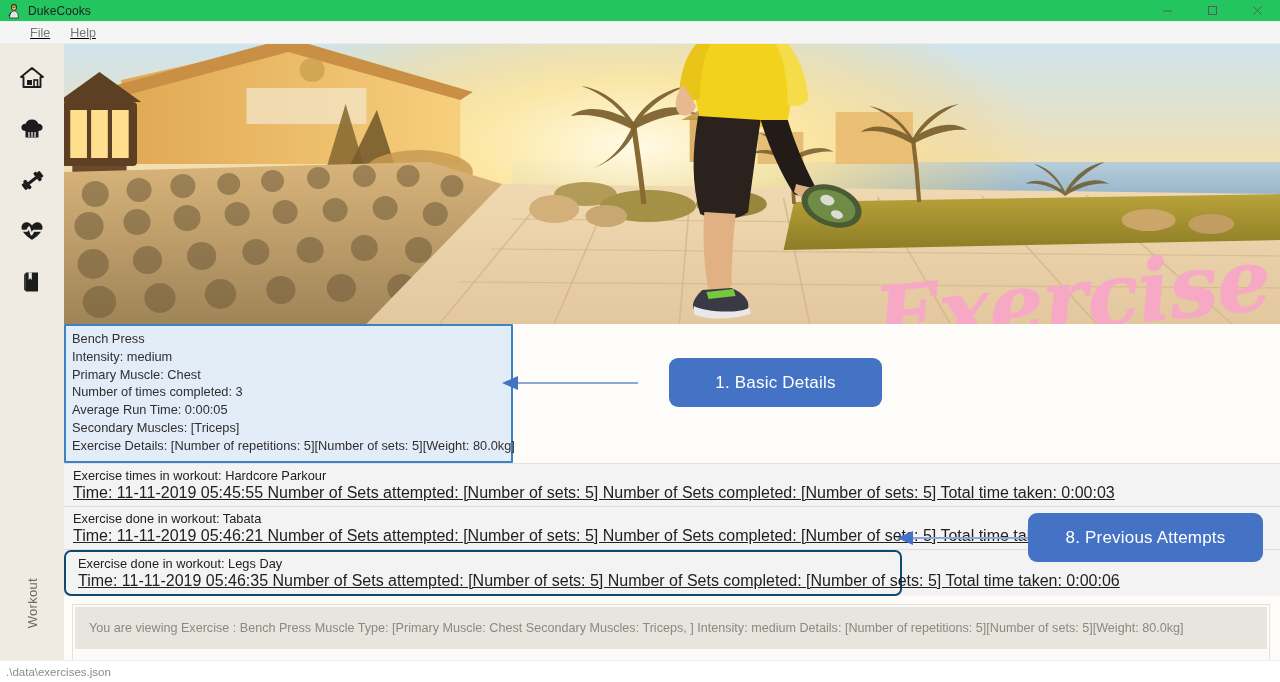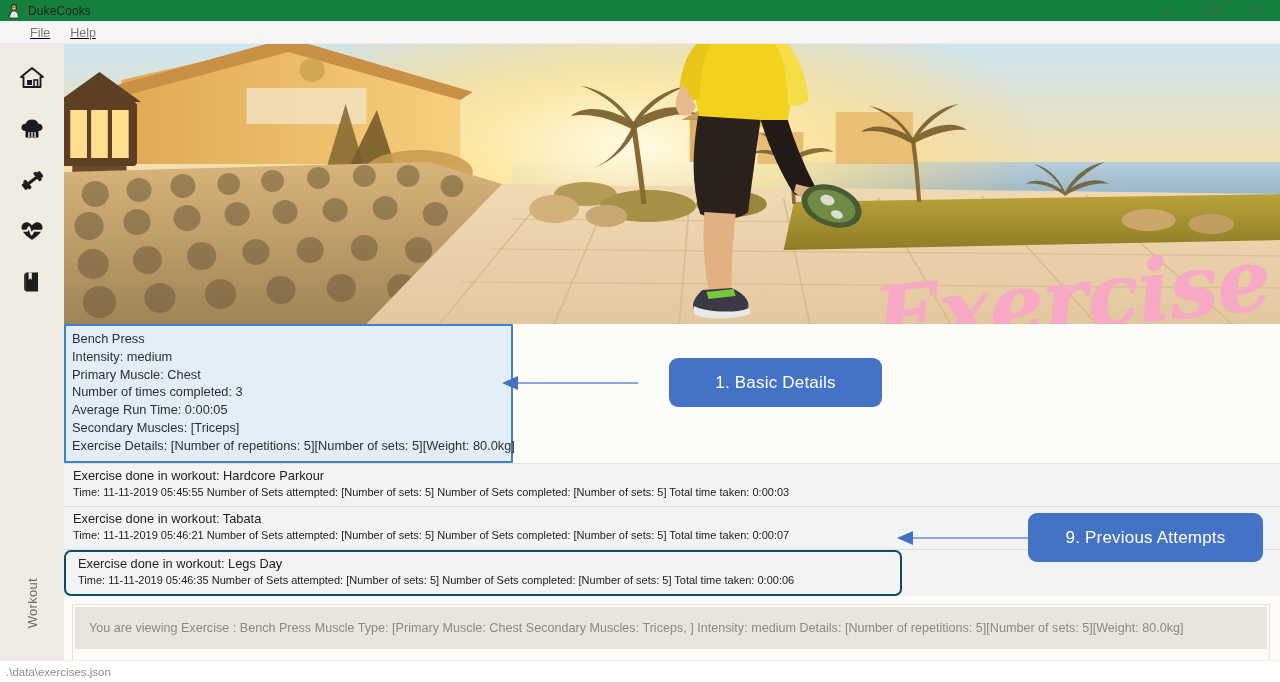--- a/index.html
+++ b/index.html
@@ -7,21 +7,21 @@
     width: 1280px; height: 682px;
     font-family: "Liberation Sans", sans-serif;
     background: #ffffff;
     overflow: hidden;
   }
   .app { position: relative; width: 1280px; height: 682px; background: #fdfcf8; }
 
   
   .titlebar {
     height: 22px; display: flex; align-items: center;
-    background: #15803d; border-bottom: 1px solid #f0f0f0;
+    background: #22c55e; border-bottom: 1px solid #f0f0f0;
     position: relative; z-index: 5; justify-content: space-between;
   }
   .app-icon { width: 16px; height: 16px; margin-left: 6px; position: relative; flex: none; }
   .app-title { font-size: 12px; color: #222; margin-left: 6px; letter-spacing: .1px; }
   .win-ctrls { margin-left: auto; display: flex; height: 22px; }
   .win-btn {
     width: 45px; height: 22px; display: flex; align-items: center; justify-content: center;
     font-size: 11px; color: #555; background: transparent;
   }
   .win-btn svg { display: block; }
@@ -88,21 +88,21 @@
   .attempts { flex: none; background: #f3f3f3; border-top: 1px solid #e2e2e2; }
   .attempt-row {
     padding: 3px 0 4px 9px; border-bottom: 1px solid #e0dedd;
     background: #f3f3f3; position: relative;
   }
   .attempt-row.highlight {
     border: 2px solid #0c4a6e; border-radius: 7px;
     background: #f3f3f3; width: 838px; padding-left: 12px; z-index: 3;
   }
   .attempt-title { font-size: 12.8px; color: #212121; line-height: 17.5px; }
-  .attempt-sub { font-size: 11px; color: #212121; line-height: 17.5px; white-space: nowrap; }
+  .attempt-sub { font-size: 16px; color: #212121; line-height: 17.5px; white-space: nowrap; text-decoration: underline; }
 
   
   .result-card {
     margin: 8px 10px 0 8px; background: #fcfbf7;
     border: 1px solid #e6e2db; height: 83px; flex: none;
   }
   .result-inner {
     background: #e8e4de; height: 42px; display: flex; align-items: center;
     padding: 10px 14px; margin: 2px 2px 0 2px;
   }
@@ -428,21 +428,21 @@
         <div class="detail-line">Intensity: medium</div>
         <div class="detail-line">Primary Muscle: Chest</div>
         <div class="detail-line">Number of times completed: 3</div>
         <div class="detail-line">Average Run Time: 0:00:05</div>
         <div class="detail-line">Secondary Muscles: [Triceps]</div>
         <div class="detail-line">Exercise Details: [Number of repetitions: 5][Number of sets: 5][Weight: 80.0kg]</div>
       </div>
 
       <div class="attempts">
         <div class="attempt-row">
-          <div class="attempt-title">Exercise done in workout: Hardcore Parkour</div>
+          <div class="attempt-title">Exercise times in workout: Hardcore Parkour</div>
           <div class="attempt-sub">Time: 11-11-2019 05:45:55   Number of Sets attempted: [Number of sets: 5]   Number of Sets completed: [Number of sets: 5]   Total time taken: 0:00:03</div>
         </div>
         <div class="attempt-row">
           <div class="attempt-title">Exercise done in workout: Tabata</div>
           <div class="attempt-sub">Time: 11-11-2019 05:46:21   Number of Sets attempted: [Number of sets: 5]   Number of Sets completed: [Number of sets: 5]   Total time taken: 0:00:07</div>
         </div>
         <div class="attempt-row highlight">
           <div class="attempt-title">Exercise done in workout: Legs Day</div>
           <div class="attempt-sub">Time: 11-11-2019 05:46:35   Number of Sets attempted: [Number of sets: 5]   Number of Sets completed: [Number of sets: 5]   Total time taken: 0:00:06</div>
         </div>
@@ -465,15 +465,15 @@
   <svg class="arrow-svg" id="arrow-1" viewBox="0 0 140 26">
     <line x1="138" y1="13" x2="16" y2="13" stroke="#8aa8dc" stroke-width="2.2"></line>
     <path d="M2 13 L18 6 L18 20 Z" fill="#4472c4"></path>
   </svg>
   <svg class="arrow-svg" id="arrow-2" viewBox="0 0 140 26">
     <line x1="138" y1="13" x2="16" y2="13" stroke="#8aa8dc" stroke-width="2.2"></line>
     <path d="M2 13 L18 6 L18 20 Z" fill="#4472c4"></path>
   </svg>
 
   <div class="callout" id="callout-1">1. Basic Details</div>
-  <div class="callout" id="callout-2">9. Previous Attempts</div>
+  <div class="callout" id="callout-2">8. Previous Attempts</div>
 
 </div>
 
 </body></html>

